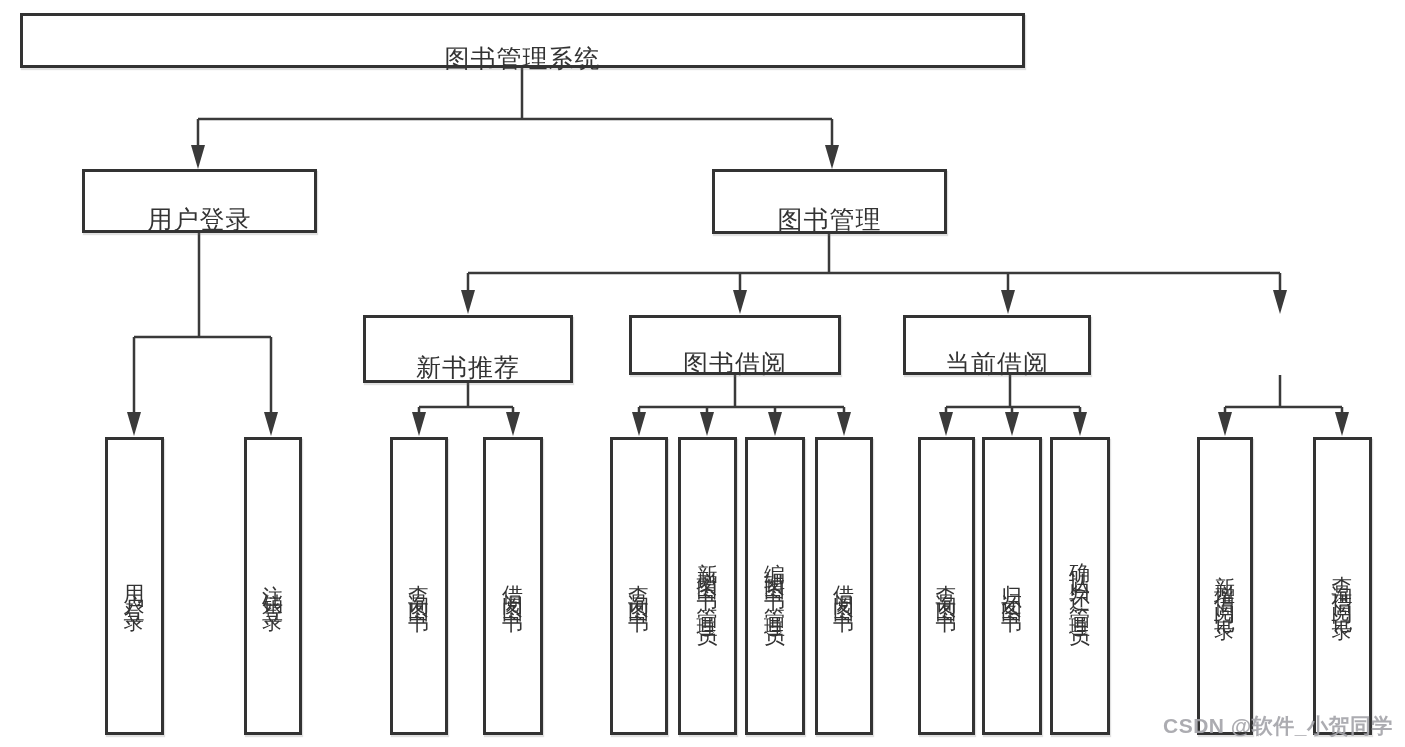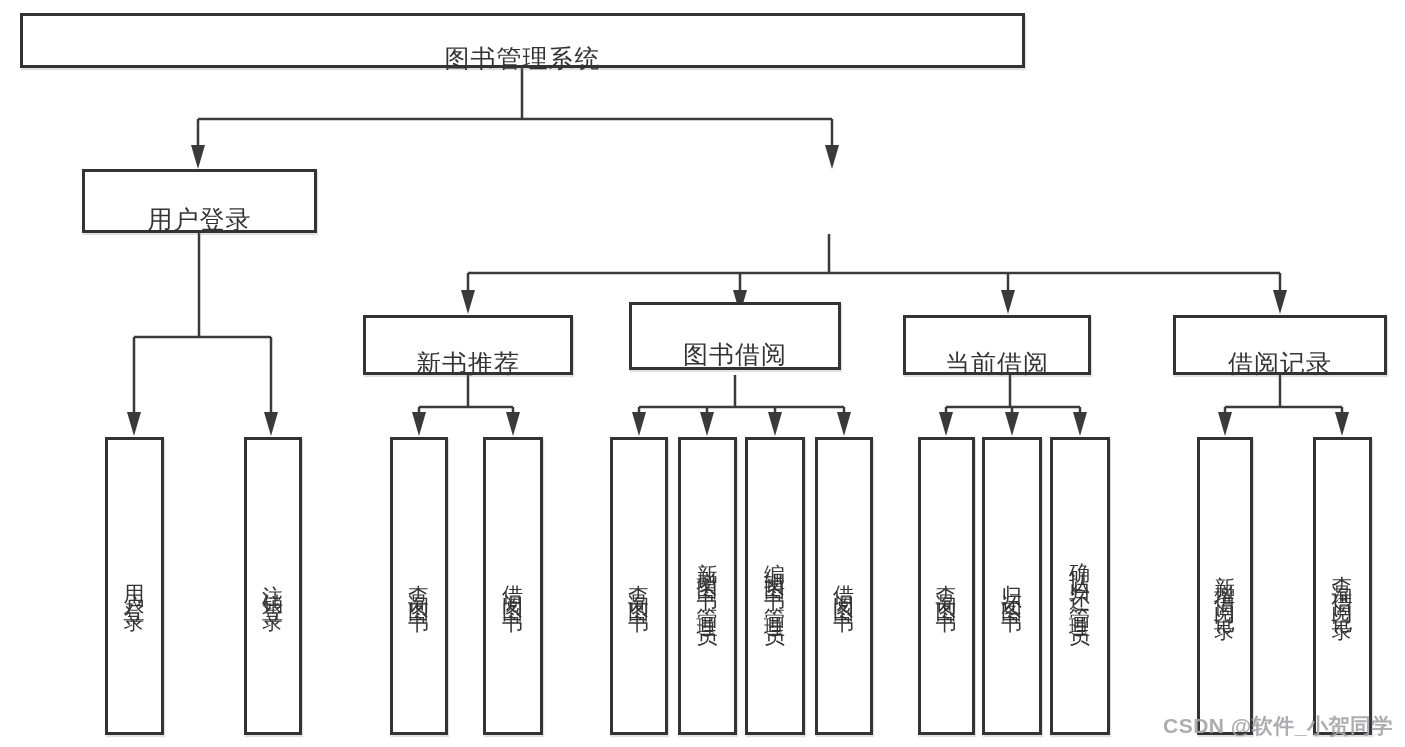--- a/index.html
+++ b/index.html
@@ -60,32 +60,32 @@
     </g>
   </svg>
 
   <div class="box h" style="left:20px;top:13px;width:1005px;height:55px">
     <span>图书管理系统</span>
   </div>
 
   <div class="box h" style="left:82px;top:169px;width:235px;height:64px">
     <span>用户登录</span>
   </div>
+  <div class="box h" style="left:712px;top:169px;width:235px;height:65px">
+    <span>图书管理</span>
+  </div>
 
-  <div class="box h" style="left:363px;top:315px;width:210px;height:60px">
+  <div class="box h" style="left:363px;top:315px;width:210px;height:68px">
     <span>新书推荐</span>
   </div>
-  <div class="box h" style="left:629px;top:302px;width:212px;height:68px">
+  <div class="box h" style="left:629px;top:315px;width:212px;height:60px">
     <span>图书借阅</span>
   </div>
   <div class="box h" style="left:903px;top:315px;width:188px;height:60px">
     <span>当前借阅</span>
-  </div>
-  <div class="box h" style="left:1173px;top:315px;width:214px;height:60px">
-    <span>借阅记录</span>
   </div>
 
   <div class="box v" style="left:105px;top:437px;width:59px;height:298px">
     <span>用户登录</span>
   </div>
   <div class="box v" style="left:244px;top:437px;width:58px;height:298px">
     <span>注销登录</span>
   </div>
 
   <div class="box v" style="left:390px;top:437px;width:58px;height:298px">

